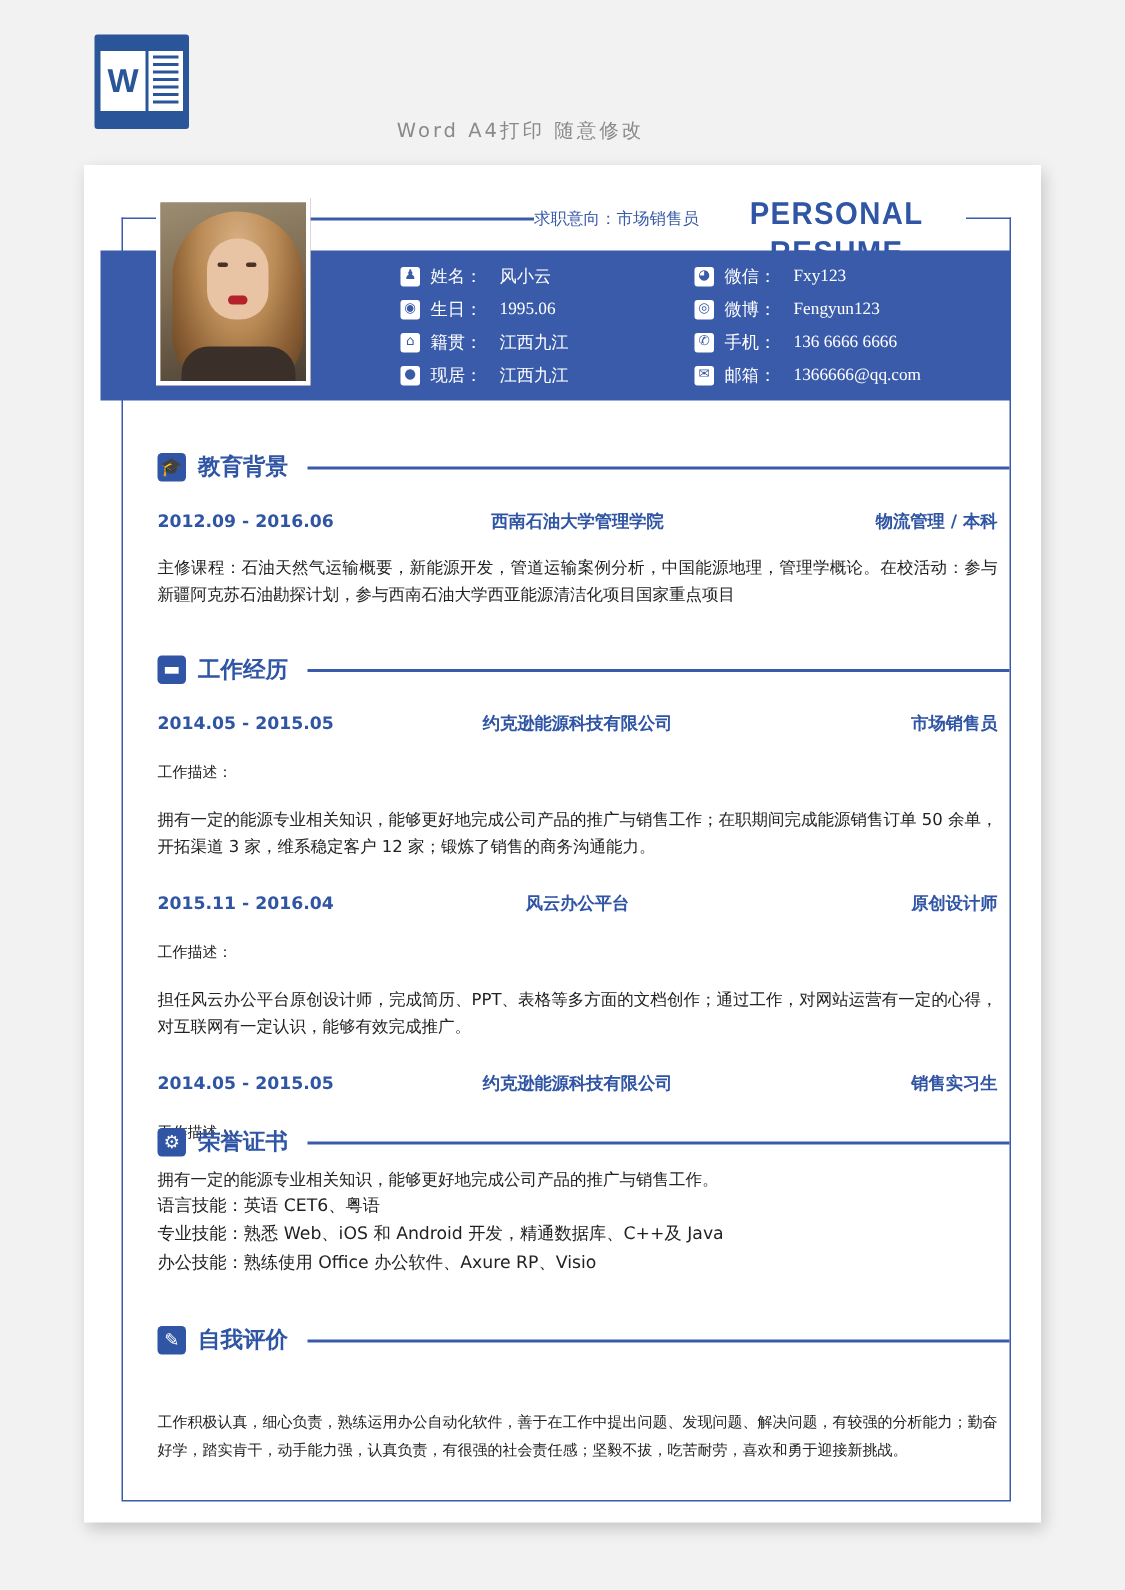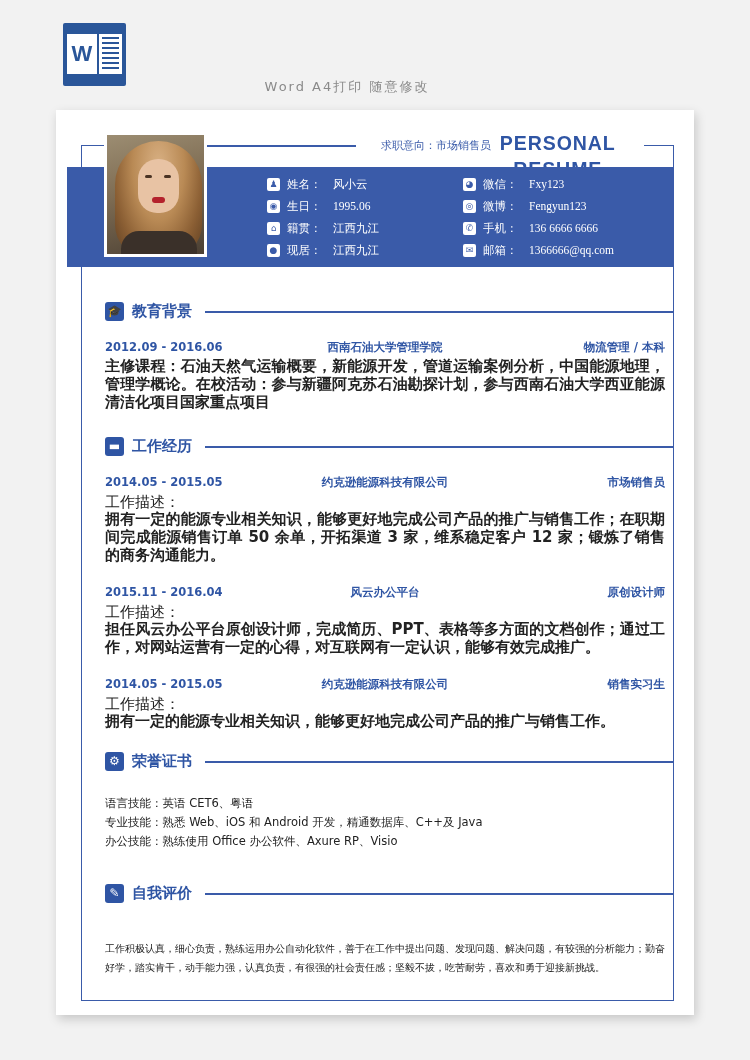--- a/index.html
+++ b/index.html
@@ -47,22 +47,22 @@
   
   .frame-left   { position: absolute; left: 25px;  top: 35px;  width: 1px;   height: 855px; background: #3a5ba9; }
   .frame-right  { position: absolute; left: 617px; top: 35px;  width: 1px;   height: 855px; background: #3a5ba9; }
   .frame-bottom { position: absolute; left: 25px;  top: 890px; width: 593px; height: 1px;   background: #3a5ba9; }
   .frame-top-l  { position: absolute; left: 25px;  top: 35px;  width: 38px;  height: 1px;   background: #3a5ba9; }
   .frame-top-r  { position: absolute; left: 588px; top: 35px;  width: 30px;  height: 1px;   background: #3a5ba9; }
 
   
   .head-rule { position: absolute; left: 100px; top: 35px; width: 200px; height: 2px; background: #3a5ba9; }
   .head-objective {
-    position: absolute; left: 288px; top: 27px; width: 184px; height: 18px;
-    text-align: center; font-size: 11px; color: #3a5ba9; line-height: 18px;
+    position: absolute; left: 300px; top: 27px; width: 184px; height: 18px;
+    text-align: left; font-size: 11px; color: #3a5ba9; line-height: 18px;
     font-family: "DejaVu Sans", "Liberation Sans", sans-serif;
   }
   .head-personal {
     position: absolute; left: 432px; top: 20px; width: 150px; height: 26px;
     font-size: 21px; font-weight: bold; letter-spacing: 1px; color: #2f55a4;
     line-height: 26px; text-align: center; transform: scaleX(0.93); transform-origin: left top;
     font-family: "Liberation Sans", sans-serif;
   }
 
   
@@ -142,27 +142,26 @@
   .e-org {
     position: absolute; left: 0; right: 0; top: 0; text-align: center;
     font-size: 11.5px; font-weight: bold; color: #2f55a4;
     font-family: "DejaVu Sans", "Liberation Sans", sans-serif;
   }
   .e-role {
     position: absolute; right: 0; top: 0; font-size: 11.5px; font-weight: bold; color: #2f55a4;
     font-family: "DejaVu Sans", "Liberation Sans", sans-serif;
   }
   .e-sub {
-    margin-top: 1px; font-size: 15px; color: #222222; line-height: 17px;
-    font-family: Liberation Sans, sans-serif;
+    margin-top: 16px; font-size: 10px; color: #222222; line-height: 17px;
+    font-family: Liberation Mono, monospace;
   }
   .e-body {
-    margin-top: 0; font-size: 15px; color: #222222; line-height: 18px; text-align: justify;
-    font-family: "DejaVu Sans", "Liberation Sans", sans-serif;
-    font-weight: bold;
+    margin-top: 13px; font-size: 11px; color: #222222; line-height: 18px; text-align: justify;
+    font-family: "DejaVu Sans", "Liberation Sans", sans-serif;
   }
   .plain-line {
     font-size: 11.5px; color: #222222; line-height: 19px;
     font-family: "DejaVu Sans", "Liberation Sans", sans-serif;
   }
   .block-body {
     margin-top: 32px; font-size: 10px; color: #222222; line-height: 19px; text-align: justify;
     font-family: Liberation Mono, monospace;
   }
 </style>

